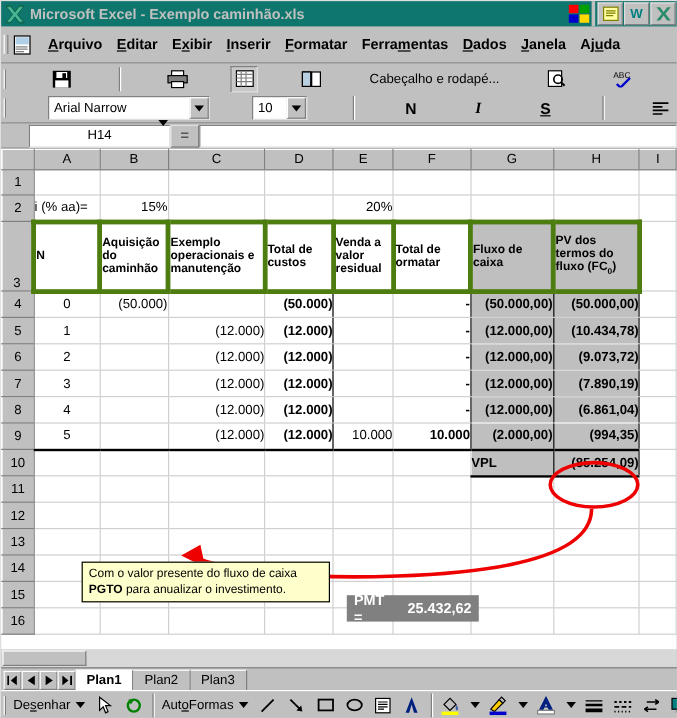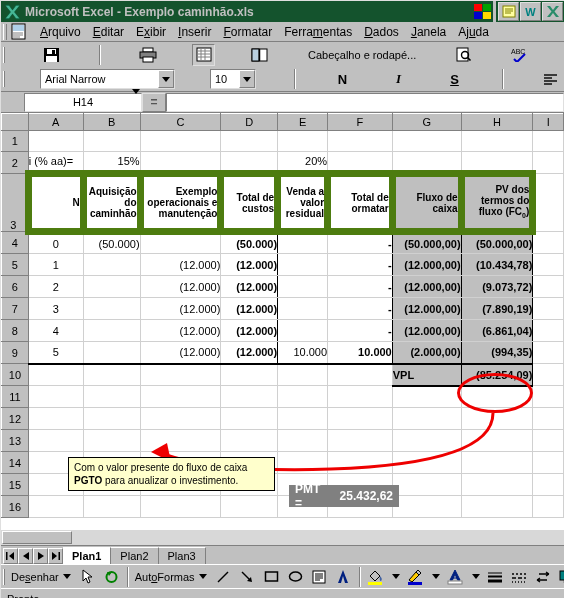--- a/index.html
+++ b/index.html
@@ -14,21 +14,21 @@
     position: relative;
     width: 564px; height: 598px;
     background: #c0c0c0;
     border-top: 1px solid #dfdfdf;
     border-left: 1px solid #dfdfdf;
   }
 
   
   .titlebar {
     height: 21px;
-    background: #14532d;
+    background: #0f766e;
     display: flex; align-items: center;
     padding-left: 3px;
     position: relative;
   }
   .titlebar .xl-logo { width: 17px; height: 16px; margin-right: 4px; flex: 0 0 auto; }
   .titlebar .title-text {
     color: #c0c0c0;
     font-size: 12px;
     font-weight: bold;
     letter-spacing: 0px;
@@ -41,25 +41,26 @@
     background: #c0c0c0;
     border-top: 1px solid #dfdfdf; border-left: 1px solid #dfdfdf;
     border-right: 1px solid #808080; border-bottom: 1px solid #808080;
     display: flex; align-items: center; justify-content: center;
     font-size: 11px; font-weight: bold; color: #008080;
   }
   .winflag { width: 17px; height: 15px; display: grid; grid-template-columns: 1fr 1fr; grid-template-rows: 1fr 1fr; gap: 1px; }
 
   
   .menubar {
-    height: 20px;
+    height: 31px;
     background: #c0c0c0;
     display: flex; align-items: center;
     border-bottom: 1px solid #808080;
     padding-left: 2px;
+    font-weight: bold;
   }
   .grip { width: 4px; height: 16px; border-left: 1px solid #fff; border-right: 1px solid #808080; margin-right: 3px; }
   .menu-doc-icon { width: 18px; height: 17px; margin-right: 6px; flex:0 0 auto; }
   .menubar .mi {
     font-size: 12px; color: #000;
     padding: 1px 6px; white-space: nowrap;
     cursor: default;
   }
   .menubar .mi u { text-decoration: underline; }
 
@@ -151,23 +152,23 @@
     font-size: 11px; background: #fff;
     padding: 0 2px; overflow: hidden; white-space: nowrap;
     vertical-align: middle;
   }
   .cell.r { text-align: right; }
   .cell.c { text-align: center; }
   .cell.l { text-align: left; }
   .b { font-weight: bold; }
   .shaded { background: #bfbfbf; }
   .hdrcell {
-    font-weight: bold; font-size: 10px; text-align: right;
+    font-weight: bold; font-size: 10px; text-align: left;
     line-height: 11px; white-space: normal;
-    border: 7px solid #4d7c0f; background: #fff;
+    border: 4px solid #4d7c0f; background: #fff;
     vertical-align: middle;
   }
   .hdrcell.sh { background: #bfbfbf; }
   .bd-l { border-left: 1px solid #000; }
   .bd-r { border-right: 1px solid #000; }
   .thickb { border-bottom: 2px solid #000; }
 
   
   .ellipse {
     position: absolute;

